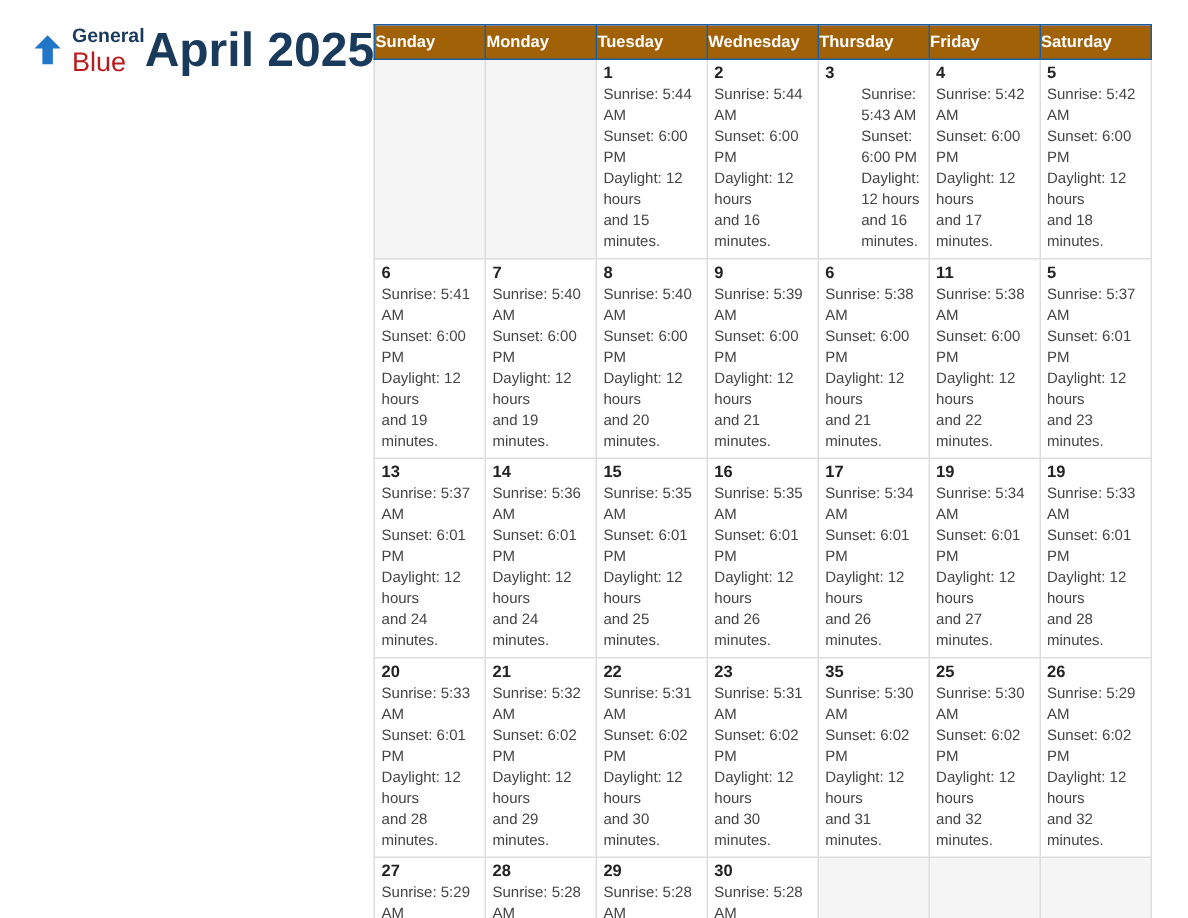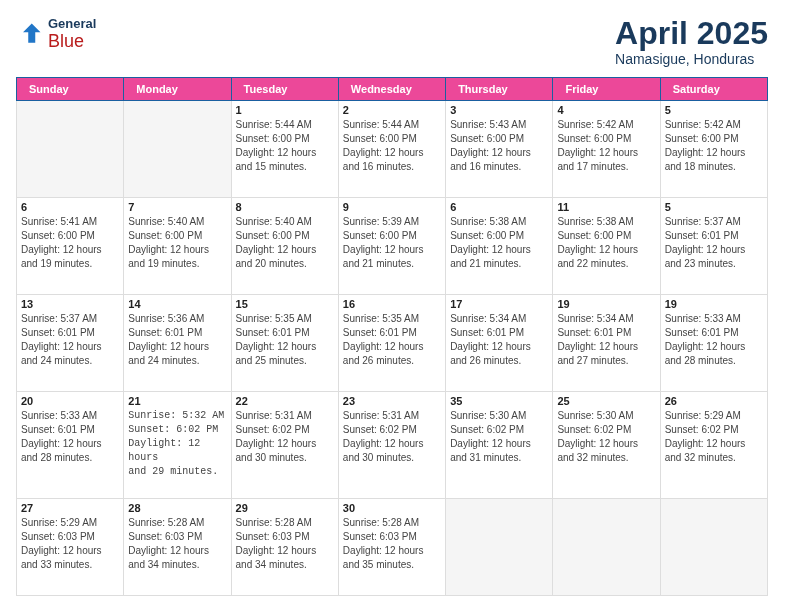--- a/index.html
+++ b/index.html
@@ -8,63 +8,63 @@
       height: 612px;
       font-family: Arial, sans-serif;
       background: #fff;
       overflow: hidden;
     }
     .page {
       width: 784px;
       height: 612px;
       padding: 16px;
       display: flex;
-      flex-direction: column;
+      flex-direction: row;
     }
     .header {
       display: flex;
       justify-content: space-between;
       align-items: flex-start;
       margin-bottom: 10px;
     }
     .logo {
       display: flex;
       align-items: center;
       gap: 4px;
     }
     .logo-icon {
       width: 28px;
       height: 28px;
     }
     .title-area {
-      text-align: left;
+      text-align: center;
     }
     .month-title {
       font-size: 32px;
       font-weight: bold;
       color: #1a3a5c;
       line-height: 1.1;
     }
     .location {
       font-size: 14px;
       color: #1a3a5c;
     }
     .calendar {
       flex: 1;
       border: 1px solid #ccc;
       border-collapse: collapse;
       width: 100%;
       table-layout: fixed;
     }
     .calendar th {
-      background: #ec4899;
+      background: #a16207;
       color: #fff;
       font-size: 11px;
       font-weight: bold;
-      padding: 5px 12px;
+      padding: 5px 0;
       text-align: left;
       border: 1px solid #1a5fa0;
     }
     .calendar td {
       border: 1px solid #ddd;
       vertical-align: top;
       padding: 3px 4px;
       font-size: 9.5px;
       color: #333;
       height: 82px;
@@ -94,21 +94,20 @@
       <svg class="logo-icon" viewBox="0 0 32 32">
         <polygon points="18,4 28,14 22,14 22,26 14,26 14,14 8,14" fill="#2176c7"></polygon>
       </svg>
       <div>
         <div style="font-size:13px;font-weight:bold;color:#1a3a5c;">General</div>
         <div style="font-size:18px;font-weight:normal;color:#b91c1c;">Blue</div>
       </div>
     </div>
     <div class="title-area">
       <div class="month-title">April 2025</div>
-      <div class="location">Namasigue, Honduras</div>
     </div>
   </div>
 
   <table class="calendar">
     <thead>
       <tr>
       <th>Sunday</th>
           <th>Monday</th>
           <th>Tuesday</th>
           <th>Wednesday</th>
@@ -130,21 +129,21 @@
           </td>
           <td>
             <div class="day-num">2</div>
             <div class="day-info" style="white-space: pre-line;">Sunrise: 5:44 AM
 Sunset: 6:00 PM
 Daylight: 12 hours
 and 16 minutes.</div>
           </td>
           <td>
             <div class="day-num">3</div>
-            <div class="day-info" style="white-space: pre-line;">Sunrise: 5:43 AM
+            <div class="day-info" style="white-space: pre-line; margin-left: 24px;">Sunrise: 5:43 AM
 Sunset: 6:00 PM
 Daylight: 12 hours
 and 16 minutes.</div>
           </td>
           <td>
             <div class="day-num">4</div>
             <div class="day-info" style="white-space: pre-line;">Sunrise: 5:42 AM
 Sunset: 6:00 PM
 Daylight: 12 hours
 and 17 minutes.</div>
@@ -262,21 +261,21 @@
         <tr>
           <td>
             <div class="day-num">20</div>
             <div class="day-info" style="white-space: pre-line;">Sunrise: 5:33 AM
 Sunset: 6:01 PM
 Daylight: 12 hours
 and 28 minutes.</div>
           </td>
           <td>
             <div class="day-num">21</div>
-            <div class="day-info" style="white-space: pre-line; font-family: Liberation Mono, monospace;">Sunrise: 5:32 AM
+            <div class="day-info" style="white-space: pre-line;">Sunrise: 5:32 AM
 Sunset: 6:02 PM
 Daylight: 12 hours
 and 29 minutes.</div>
           </td>
           <td>
             <div class="day-num">22</div>
             <div class="day-info" style="white-space: pre-line;">Sunrise: 5:31 AM
 Sunset: 6:02 PM
 Daylight: 12 hours
 and 30 minutes.</div>

